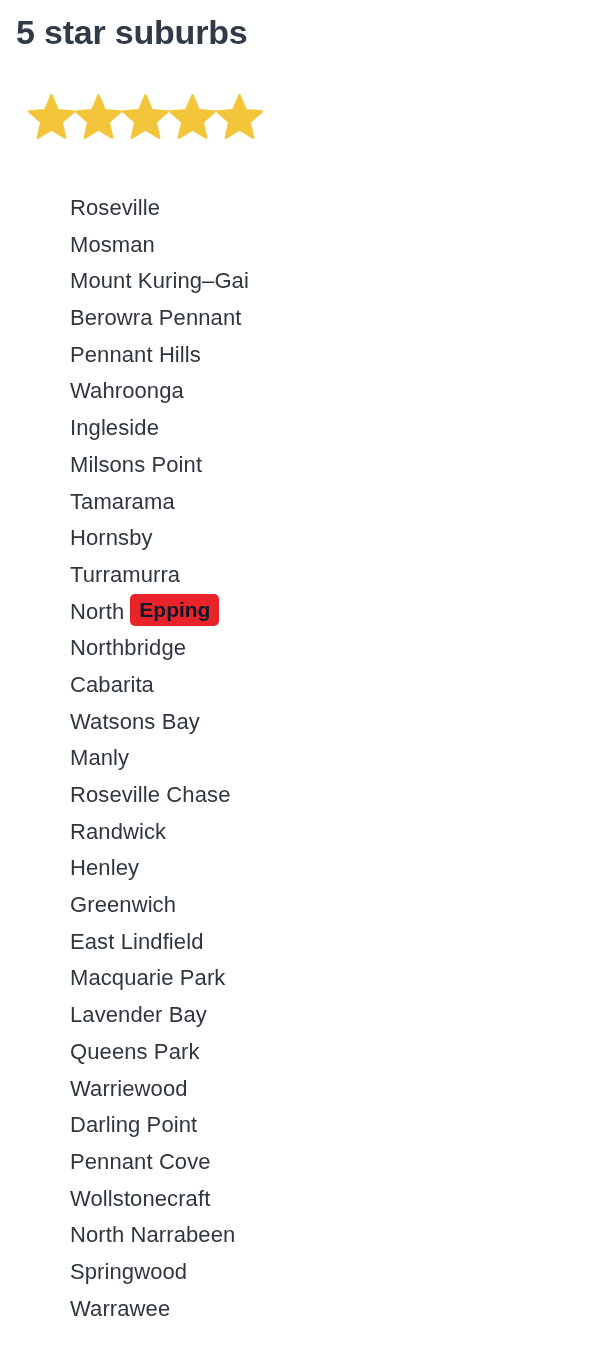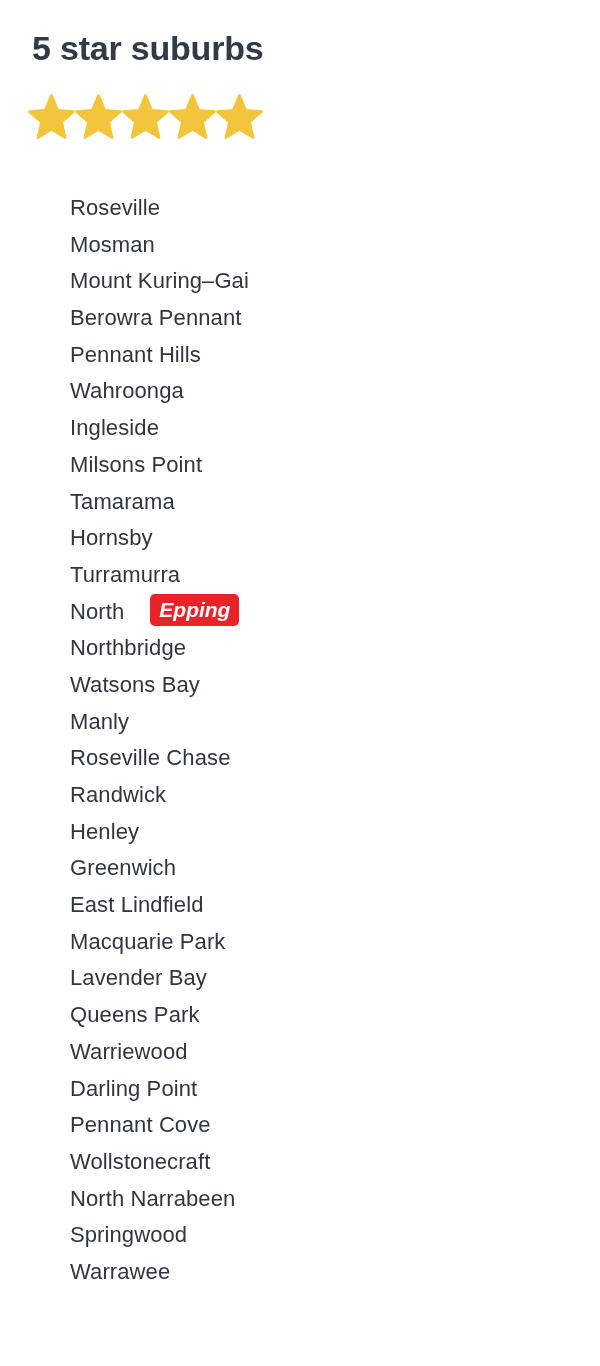--- a/index.html
+++ b/index.html
@@ -22,21 +22,21 @@
     height: 1366px;
     background: #ffffff;
     box-sizing: border-box;
   }
 
   
   .page-title {
     position: absolute;
     left: 16px;
     top: 10px;
-    margin: 16px;
+    margin: 0;
     font-size: 34px;
     line-height: 44px;
     font-weight: 700;
     letter-spacing: -0.2px;
     color: #313a47;
     white-space: nowrap;
   }
 
   
   .rating {
@@ -83,29 +83,27 @@
   }
   .suburb-item .sep {
     display: inline-block;
     width: 6px;
   }
 
   
   .match-badge {
     display: inline-block;
     background: #e8232a;
-    color: #ffffff;
-    font-style: italic;
+    color: #0f172a;
     font-weight: 700;
     font-size: 21px;
     line-height: 28px;
     padding: 2px 9px 2px 9px;
     border-radius: 5px;
     letter-spacing: 0px;
-    margin-left: 20px;
   }
 </style>
 </head>
 <body>
 
 <div id="page">
 
   <h1 class="page-title">5 star suburbs</h1>
 
   <div class="rating">
@@ -162,20 +160,23 @@
       </li>
       <li class="suburb-item">
         <span class="plain">North</span>
         <span class="sep"></span>
         <span class="match-badge">Epping</span>
       </li>
       <li class="suburb-item">
         <span class="plain">Northbridge</span>
       </li>
       <li class="suburb-item">
+        <span class="plain">Cabarita</span>
+      </li>
+      <li class="suburb-item">
         <span class="plain">Watsons Bay</span>
       </li>
       <li class="suburb-item">
         <span class="plain">Manly</span>
       </li>
       <li class="suburb-item">
         <span class="plain">Roseville Chase</span>
       </li>
       <li class="suburb-item">
         <span class="plain">Randwick</span>

